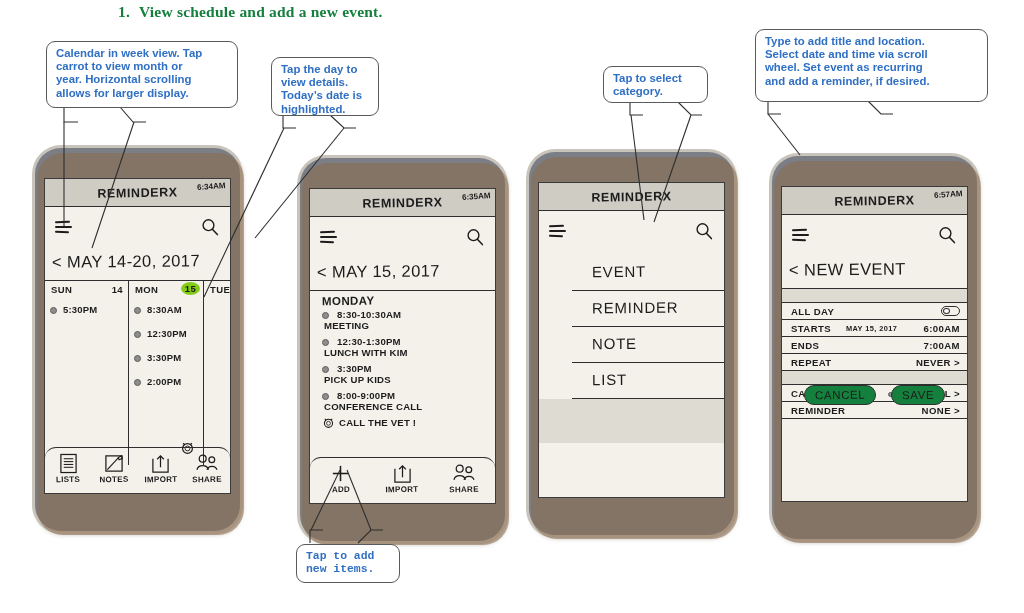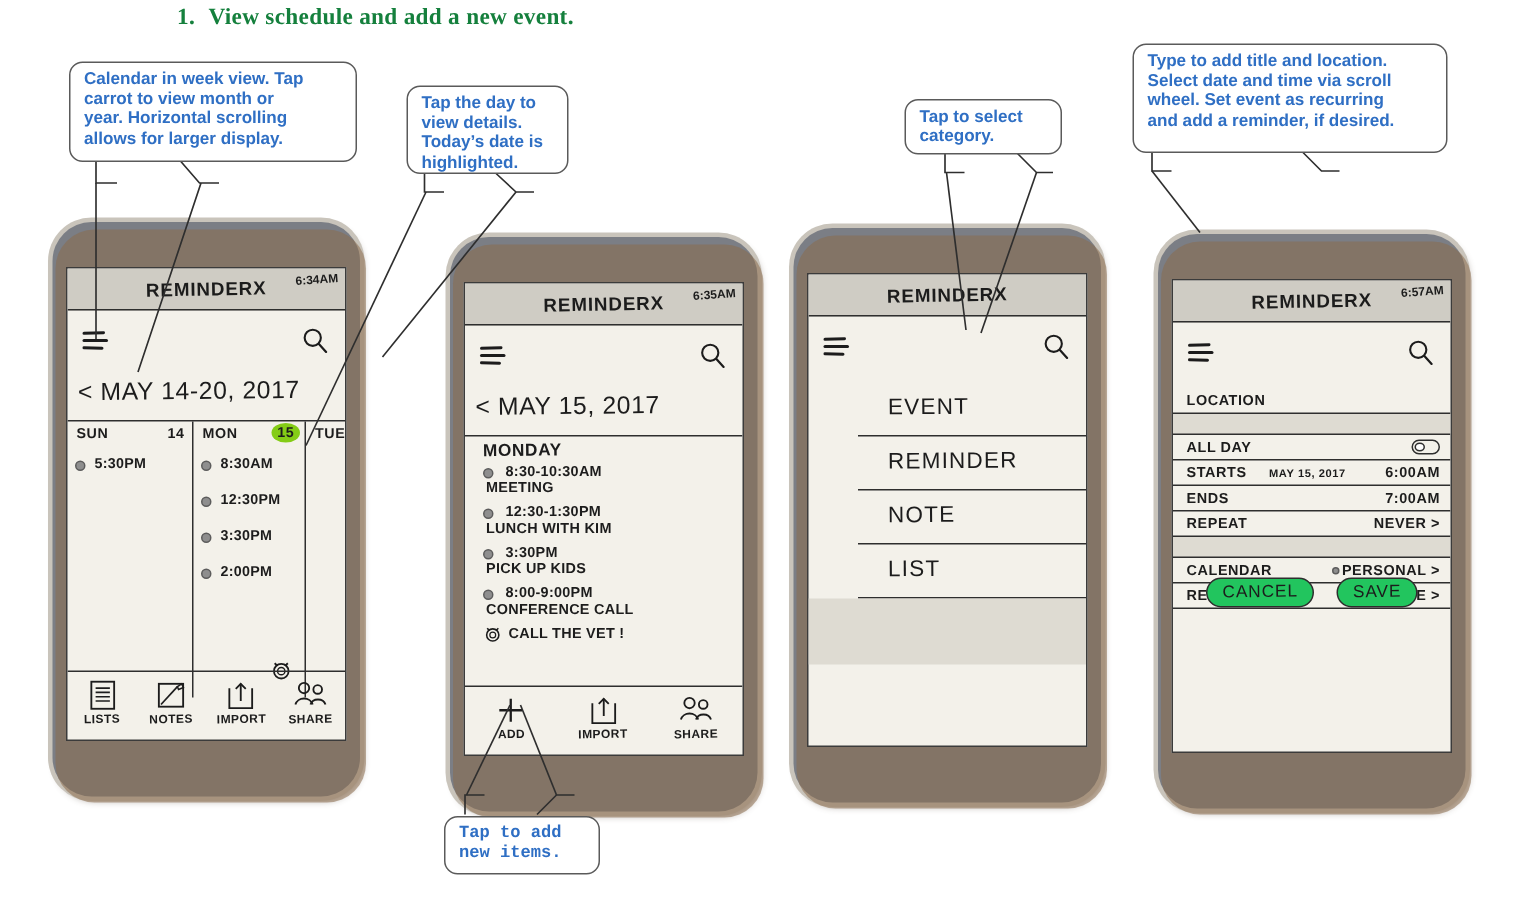--- a/index.html
+++ b/index.html
@@ -112,21 +112,21 @@
     position:absolute;left:5px;top:9px;width:7px;height:7px;border-radius:50%;
     background:#8e8e8e;border:1px solid #5c5c5c;box-sizing:border-box;
   }
   .alarm-corner{position:absolute;right:8px;bottom:6px;}
 
   
   .tabbar{
     position:absolute;left:0;right:0;bottom:0;height:46px;
     border-top:1.6px solid #2e2e2e;
     display:flex;align-items:flex-start;justify-content:space-around;
-    padding-top:4px;box-sizing:border-box;
+    padding-top:4px;box-sizing:border-box;border-radius:11px;
   }
   .tab{width:44px;text-align:center;}
   .tab .glyph{height:22px;display:flex;align-items:center;justify-content:center;}
   .tab .lbl{font-size:8px;font-weight:bold;letter-spacing:.3px;margin-top:1px;transform:rotate(-1deg);}
 
   
   .daylist{position:relative;height:184px;padding:3px 0 0 12px;box-sizing:border-box;}
   .dayname{font-size:11.5px;font-weight:bold;letter-spacing:.4px;margin-bottom:3px;transform:rotate(-.8deg);}
   .ev{position:relative;padding-left:15px;margin-bottom:5px;}
   .ev .bullet{position:absolute;left:0;top:3px;width:7px;height:7px;border-radius:50%;background:#8e8e8e;border:1px solid #5c5c5c;box-sizing:border-box;}
@@ -160,21 +160,21 @@
     position:absolute;right:7px;top:3px;width:19px;height:10px;border-radius:6px;
     border:1.3px solid #2e2e2e;box-sizing:border-box;background:#f3f1ea;
   }
   .toggle i{position:absolute;left:1px;top:1px;width:7px;height:6px;border-radius:50%;background:#fff;border:1.2px solid #2e2e2e;box-sizing:border-box;}
   .dotmark{display:inline-block;width:5px;height:5px;border-radius:50%;background:#8e8e8e;border:1px solid #5c5c5c;box-sizing:border-box;margin-right:2px;vertical-align:middle;}
   .titleknob{position:absolute;right:6px;top:2px;}
   .btnrow{position:absolute;left:0;right:0;top:198px;display:flex;justify-content:space-around;padding:0 14px;box-sizing:border-box;}
   .pbtn{
     border:1.7px solid #2e2e2e;border-radius:13px;
     padding:3px 10px;font-size:11.5px;letter-spacing:.6px;
-    background:#22c55e;
+    background:#15803d;
   }
   .pbtn span{display:inline-block;transform:rotate(-.8deg);}
 </style>
 </head>
 <body>
 
 <div id="heading">
   <span class="num">1.</span><span>View schedule and add a new event.</span>
 </div>
 
@@ -219,21 +219,21 @@
   <div>view details.</div>
   <div>Today’s date is</div>
   <div>highlighted.</div>
 </div>
 
 <div class="callout" style="left:603px;top:66px;width:105px;height:37px;">
   <div>Tap to select</div>
   <div>category.</div>
 </div>
 
-<div class="callout" style="left:755px;top:29px;width:210px;height:73px;">
+<div class="callout" style="left:755px;top:29px;width:233px;height:73px;">
   <div>Type to add title and location.</div>
   <div>Select date and time via scroll</div>
   <div>wheel. Set event as recurring</div>
   <div>and add a reminder, if desired.</div>
 </div>
 
 <div class="callout" style="left:296px;top:544px;width:104px;height:39px;font-family:Liberation Mono, monospace;">
   <div>Tap to add</div>
   <div>new items.</div>
 </div>
@@ -493,25 +493,25 @@
           <i></i>
         </div>
       <div class="searchicon">
         <svg width="18" height="18" viewBox="0 0 18 18">
             <circle cx="7.5" cy="7.2" r="5.4" fill="none" stroke="#1c1c1c" stroke-width="1.4"></circle>
             <line x1="11.6" y1="11.4" x2="16.4" y2="16.6" stroke="#1c1c1c" stroke-width="1.5" stroke-linecap="round"></line>
           </svg>
       </div>
     </div>
 
-
-
-    <div class="formrow">
-      <span class="lab">LOCATION</span>
-    </div>
+    <div class="datebar">
+      <span>&lt; NEW EVENT</span>
+    </div>
+
+
 
     <div class="gap"></div>
 
     <div class="formrow">
       <span class="lab">ALL DAY</span>
       <span class="toggle">
           <i></i>
         </span>
     </div>
 

